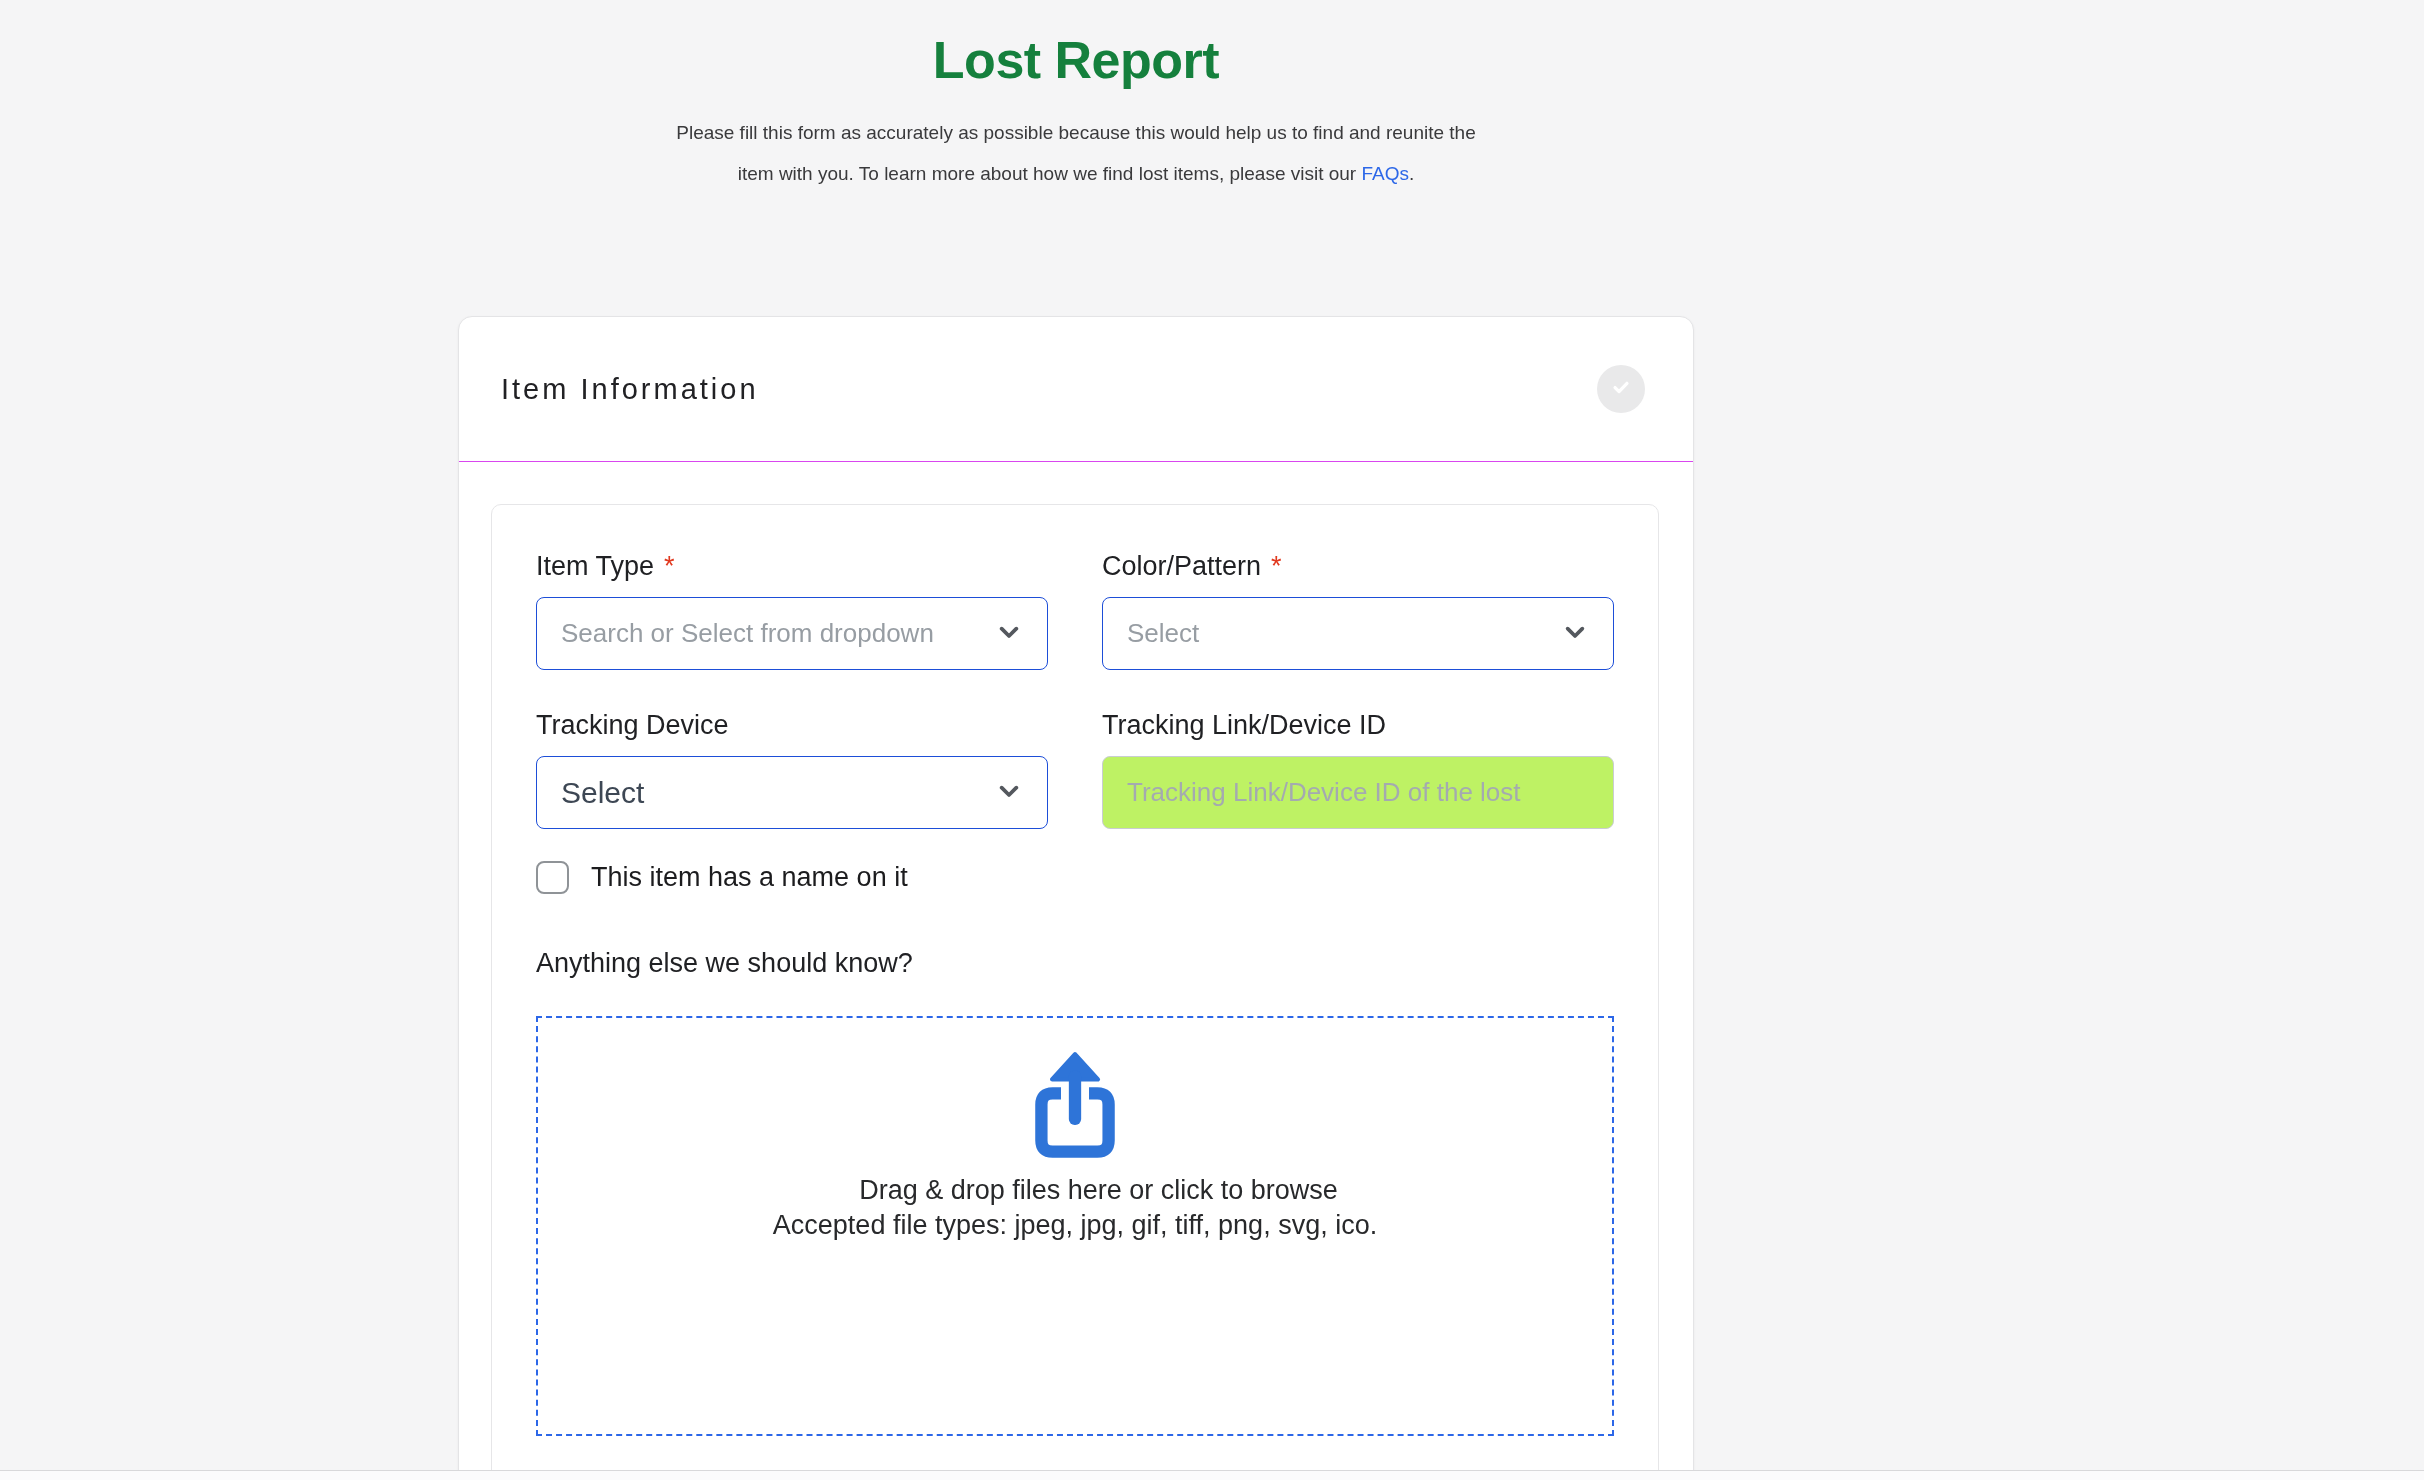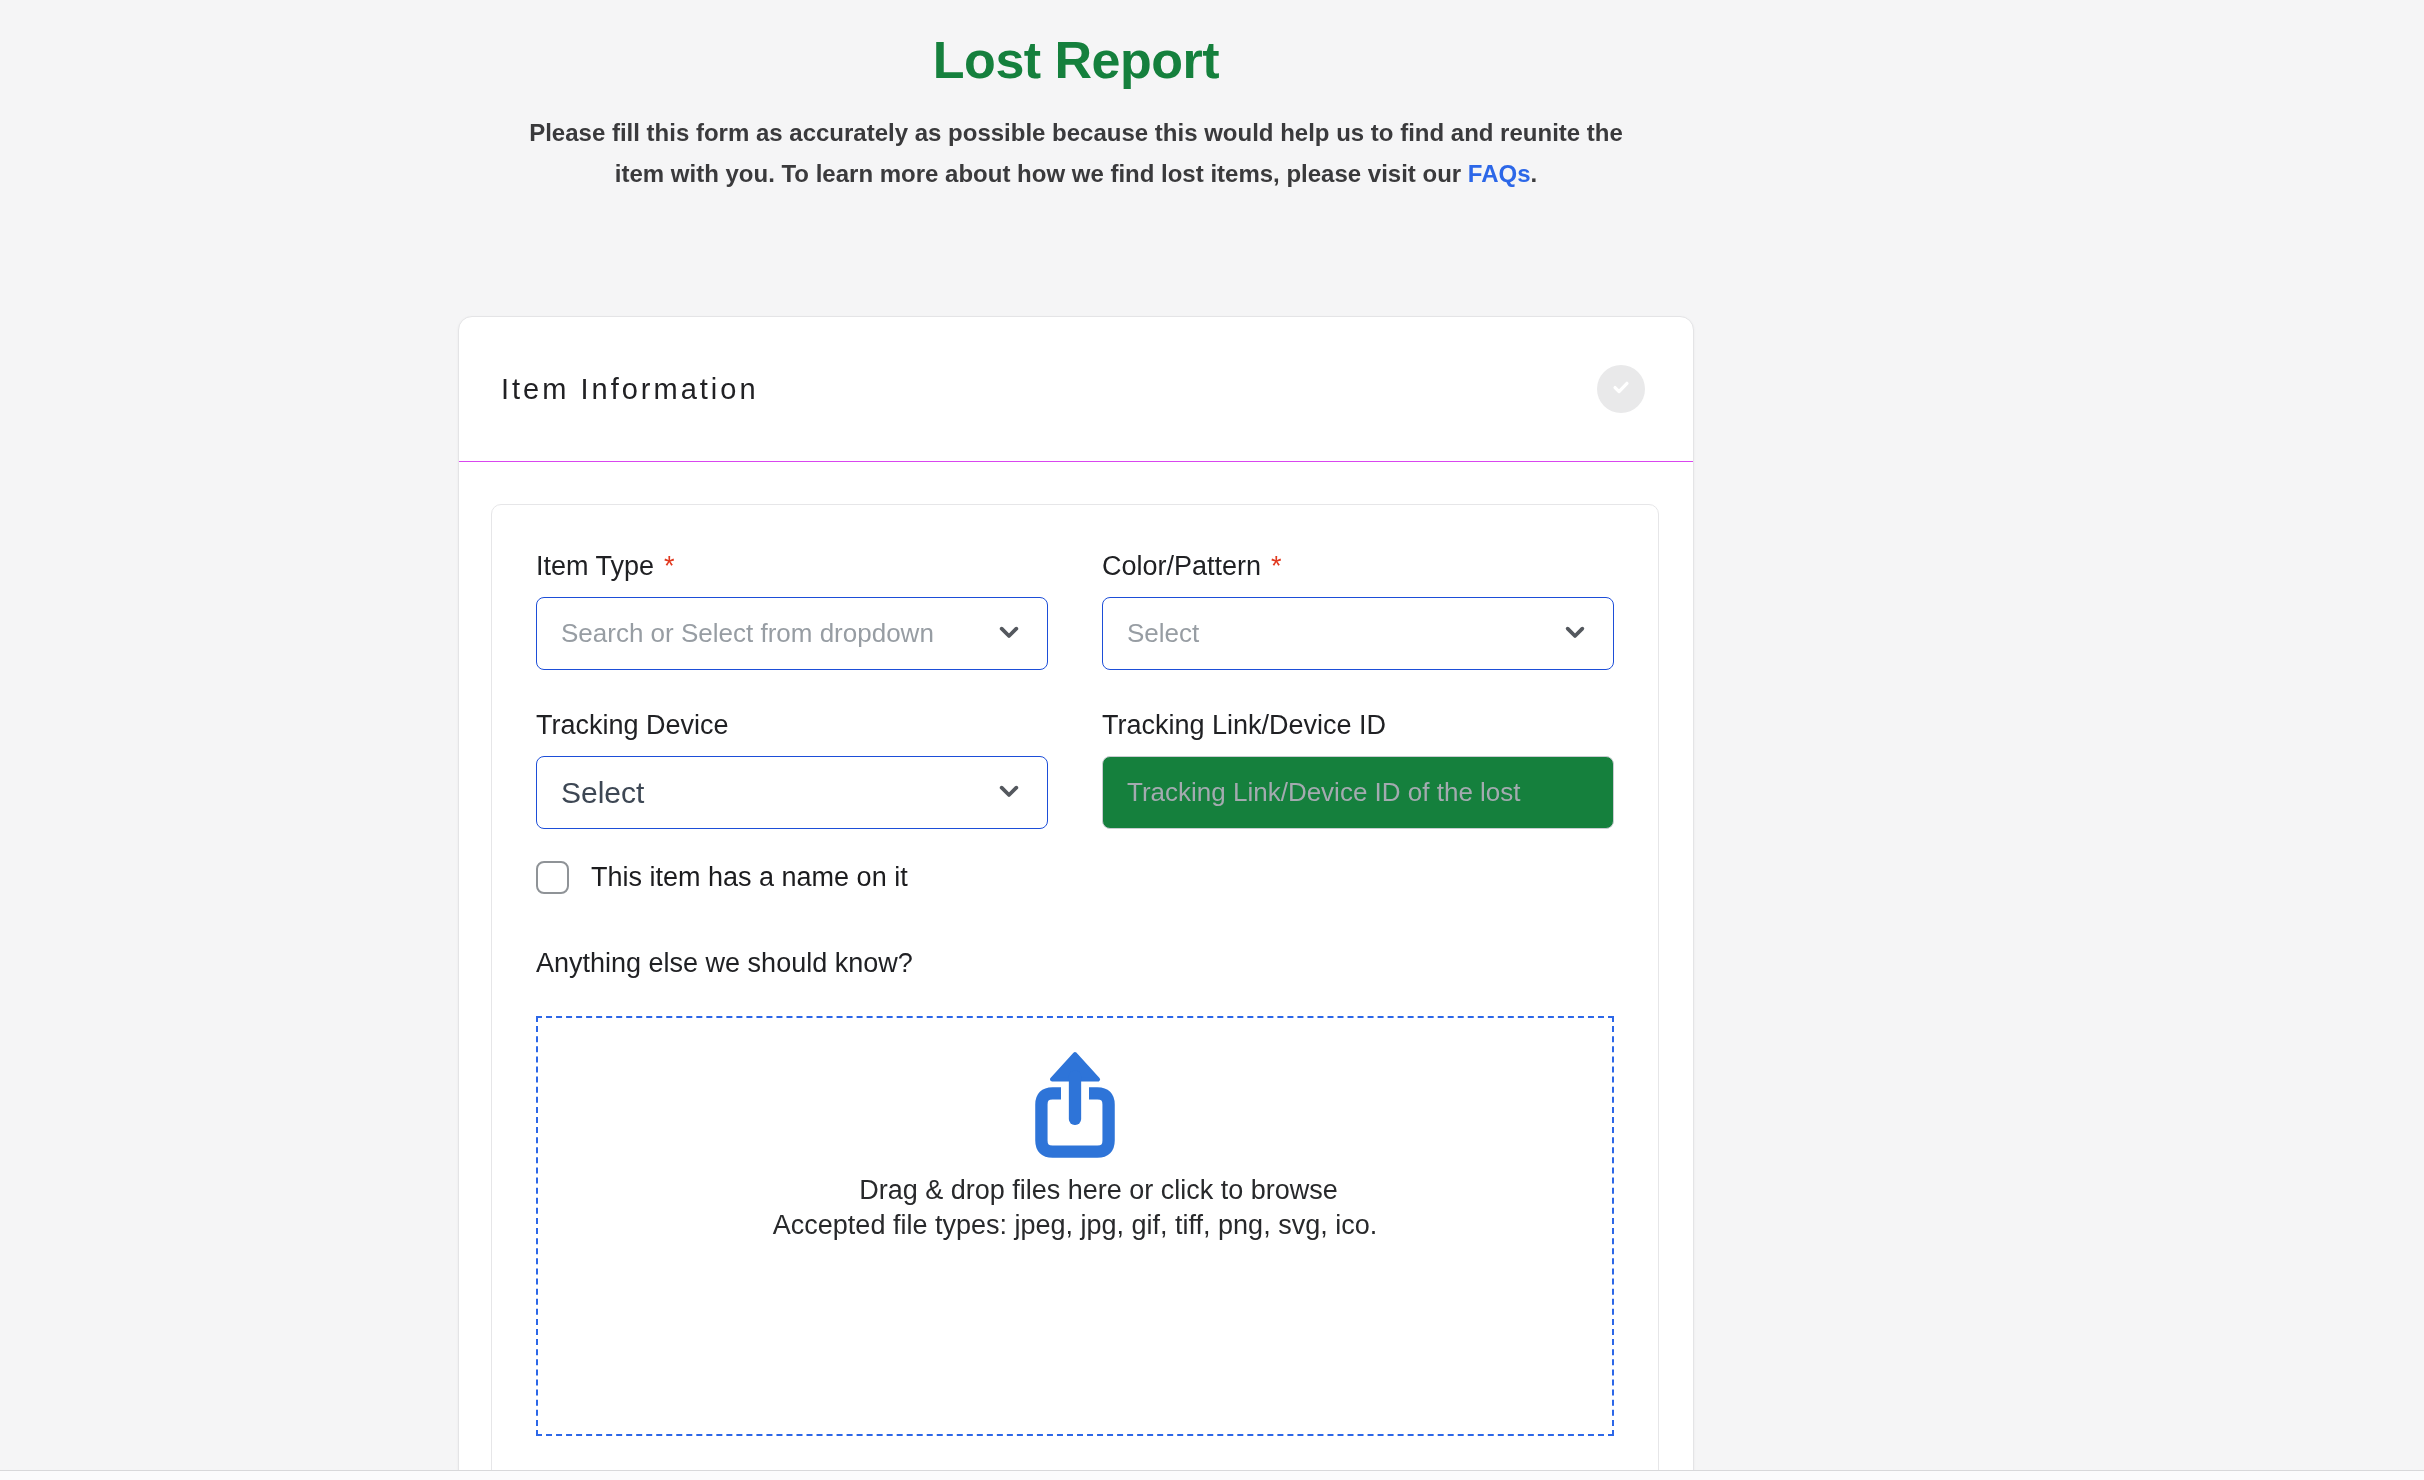--- a/index.html
+++ b/index.html
@@ -19,24 +19,23 @@
     padding-top:30px;
     text-align:center;
     font-size:52px;
     font-weight:700;
     color:#15803d;
     letter-spacing:-0.5px;
   }
   .page-intro {
     margin-top:22px;
     text-align:center;
-    font-size:24px;
+    font-size:19px;
     line-height:41px;
     color:#3a3a3c;
-    font-weight:bold;
   }
   .page-intro a {
     color:var(--accent-blue,#2c67e8);
     text-decoration:none;
     cursor:pointer;
   }
   
   .card {
     margin-top:122px;
     background:#ffffff;
@@ -117,21 +116,21 @@
     cursor:pointer;
   }
   .control .placeholder { color:#979da3; font-size:26px; }
   .control .value { color:#3d4754; font-size:30px; }
   .chevron { flex:0 0 auto; margin-left:12px; }
   input.text-control {
     height:73px;
     width:100%;
     border:1px solid #c9cdd1;
     border-radius:8px;
-    background:#15803d;
+    background:#bef264;
     padding:0 24px;
     font-size:26px;
     font-family:"Liberation Sans", sans-serif;
     color:#202124;
     outline:none;
   }
   input.text-control::placeholder { color:#a4aab0; }
   
   .checkbox-row {
     margin-top:32px;

